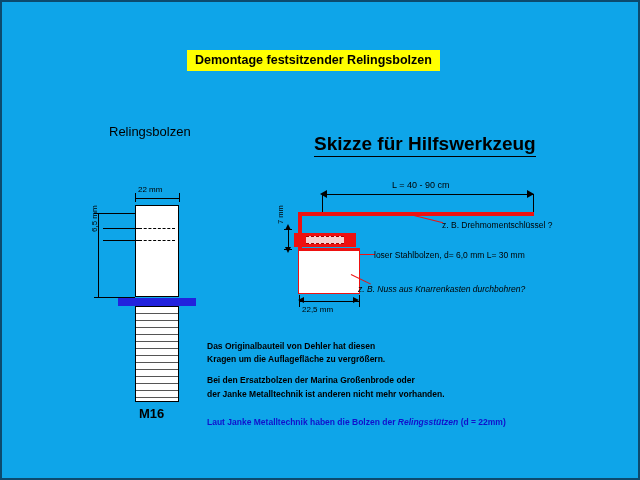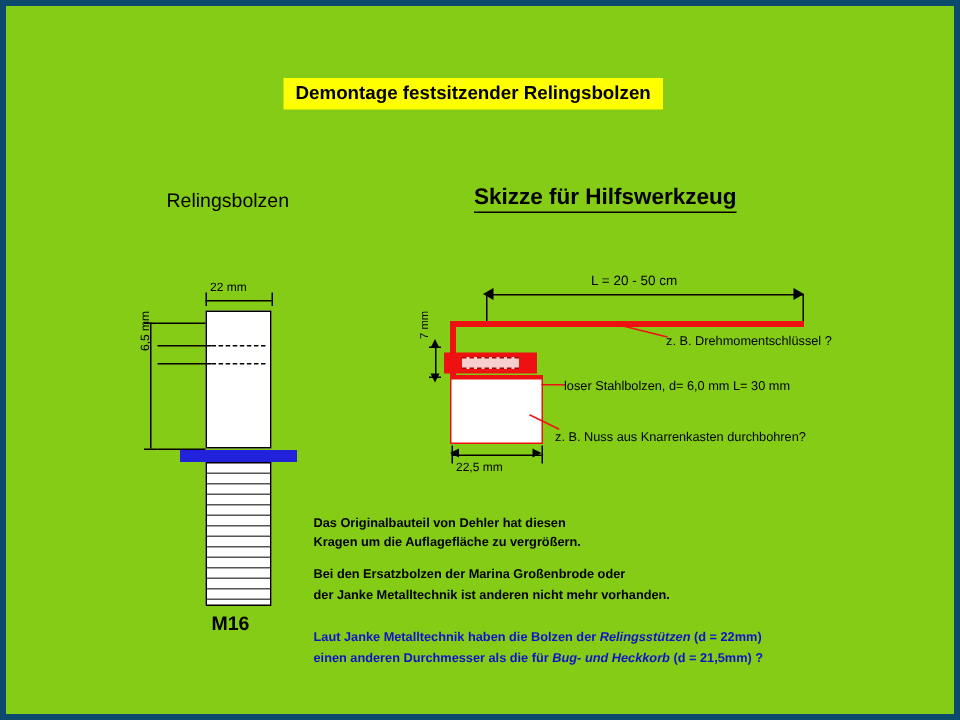--- a/index.html
+++ b/index.html
@@ -6,22 +6,22 @@
   html, body { margin:0; padding:0; }
   body {
     width:640px; height:480px;
     background:#ffffff;
     font-family:"Liberation Sans", sans-serif;
     overflow:hidden;
   }
   #slide {
     position:relative;
     width:640px; height:480px;
-    background:#84cc16;
-    border:4px solid #0c4a6e;
+    background:#0ea5e9;
+    border:2px solid #0c4a6e;
   }
   .abs { position:absolute; }
 
   
   #title-banner {
     left:185px; top:48px;
     background:#ffff00;
     padding:3px 8px 4px 8px;
     font-size:12.5px;
     font-weight:bold;
@@ -29,22 +29,22 @@
     white-space:nowrap;
   }
 
   
   #heading-left {
     left:107px; top:122px;
     font-size:13px; font-weight:normal; color:#000;
     white-space:nowrap;
   }
   #heading-right {
-    left:312px; top:119px;
-    font-size:15px; font-weight:bold; color:#000;
+    left:312px; top:131px;
+    font-size:19px; font-weight:bold; color:#000;
     white-space:nowrap;
     border-bottom:1.6px solid #000;
     padding-bottom:1px;
   }
   .bolt-head {
     left:133px; top:203px; width:44px; height:92px;
     border:1.3px solid #000; background:#fff;
   }
   .dash1 { left:137px; top:226px; width:36px; height:0; border-top:1.5px dashed #000; }
   .dash2 { left:137px; top:238px; width:36px; height:0; border-top:1.5px dashed #000; }
@@ -171,21 +171,21 @@
   .dim225-label { left:300px; top:303px; font-size:8px; color:#000; white-space:nowrap; }
 
   
   .leader { position:absolute; height:0; border-top:1px solid #ee1111; transform-origin:left center; }
 
   
   .ann { position:absolute; font-size:8.5px; color:#000; white-space:nowrap; }
 
   #ann-drehmoment { left:440px; top:218px; }
   #ann-stahlbolzen { left:372px; top:248px; }
-  #ann-nuss { left:366px; top:282px; }
+  #ann-nuss { left:356px; top:282px;font-style:italic; }
 
   #note-block {
     left:205px; top:338px;
     font-size:8.5px; font-weight:bold; color:#000;
     line-height:1.55;
   }
   #note-block p { margin:0; }
   #note-block .gap { height:8px; }
 
   #blue-note {
@@ -244,21 +244,21 @@
     </div>
   </div>
 
   <div id="m16-label" class="abs">M16</div>
 
   <div class="abs dimL-line"></div>
   <div class="abs arrowL-left"></div>
   <div class="abs arrowL-right"></div>
   <div class="abs dimL-tickl"></div>
   <div class="abs dimL-tickr"></div>
-  <div class="abs dimL-label">L = 20 - 50 cm</div>
+  <div class="abs dimL-label">L = 40 - 90 cm</div>
 
   <div class="abs tool-top-bar"></div>
   <div class="abs tool-vert-left"></div>
 
   <div class="abs bolt-stub"></div>
   <div class="abs bolt-stub-inner"></div>
 
   <div class="abs socket-top-edge"></div>
   <div class="abs socket-box"></div>
 
@@ -287,16 +287,15 @@
   <div id="note-block" class="abs">
     <p>Das Originalbauteil von Dehler hat diesen</p>
     <p>Kragen um die Auflagefläche zu vergrößern.</p>
     <div class="gap"></div>
     <p>Bei den Ersatzbolzen der Marina Großenbrode oder</p>
     <p>der Janke Metalltechnik ist anderen nicht mehr vorhanden.</p>
   </div>
 
   <div id="blue-note" class="abs">
     <p><span>Laut Janke Metalltechnik haben die Bolzen der </span><i>Relingsstützen</i><span> (d = 22mm)</span></p>
-    <p><span>einen anderen Durchmesser als die für </span><i>Bug- und Heckkorb</i><span> (d = 21,5mm) ?</span></p>
   </div>
 
 </div>
 
 </body></html>

